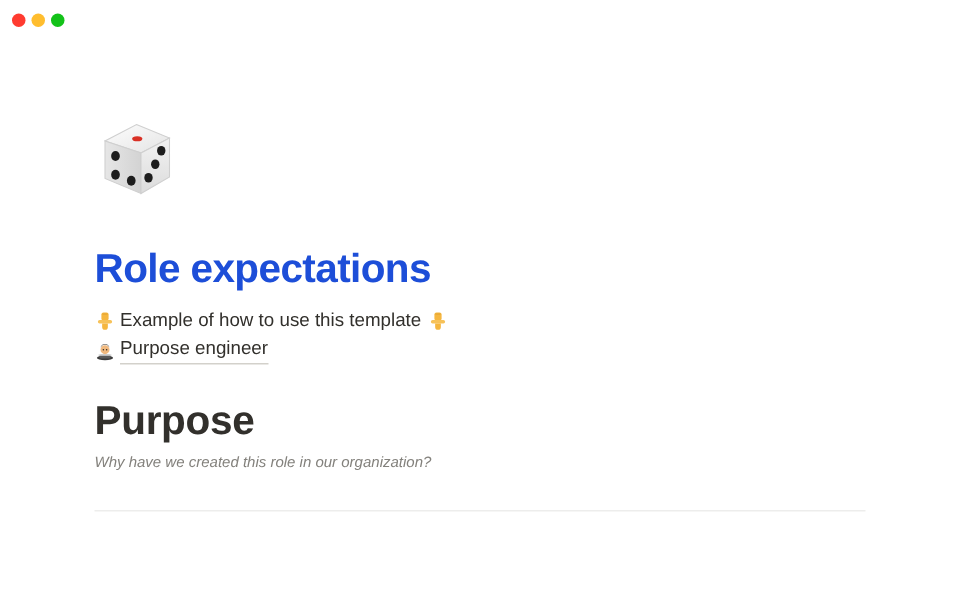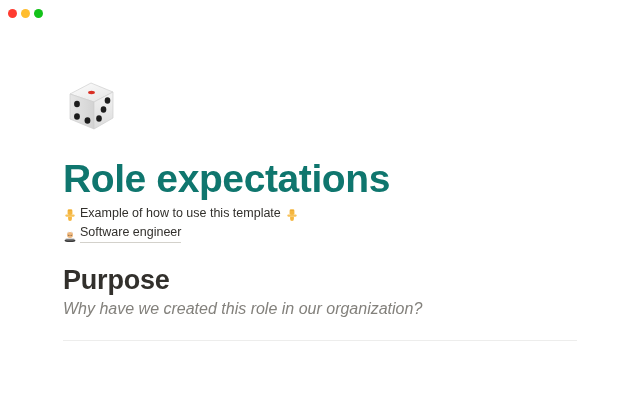--- a/index.html
+++ b/index.html
@@ -67,38 +67,38 @@
     width: 54px;
     height: 54px;
   }
   .page-icon svg { display: block; }
 
   
   .page-title {
     position: absolute;
     left: 63px;
     top: 132px;
-    font-size: 39px;
+    font-size: 27px;
     line-height: 38px;
     font-weight: bold;
-    color: #0f766e;
+    color: #1d4ed8;
     letter-spacing: -0.4px;
     white-space: nowrap;
   }
 
   
   .subline {
     position: absolute;
     left: 63px;
     font-size: 12.5px;
     line-height: 17px;
     color: #32302c;
     white-space: nowrap;
     display: flex;
-    align-items: flex-end;
+    align-items: center;
   }
   .subline-1 { top: 177px; }
   .subline-2 { top: 196px; }
 
   .emoji {
     display: inline-block;
     width: 14px;
     height: 14px;
     margin-right: 3px;
     flex: 0 0 auto;
@@ -126,21 +126,21 @@
     font-weight: bold;
     color: #32302c;
     letter-spacing: -0.2px;
     white-space: nowrap;
   }
 
   .section-sub {
     position: absolute;
     left: 63px;
     top: 272px;
-    font-size: 16px;
+    font-size: 10px;
     line-height: 17px;
     font-style: italic;
     color: #83817c;
     white-space: nowrap;
   }
 
   
   .divider {
     position: absolute;
     left: 63px;
@@ -248,21 +248,21 @@
         <svg width="14" height="14" viewBox="0 0 14 14" aria-hidden="true">
           <ellipse cx="7" cy="11.6" rx="5.4" ry="1.5" fill="#3b3b3b"></ellipse>
           <rect x="3.2" y="9.4" width="7.6" height="2.6" rx="1.1" fill="#5a5a5a"></rect>
           <circle cx="7" cy="6.1" r="3.0" fill="#f0b97f"></circle>
           <path d="M4 5.6a3 3 0 0 1 6 0c0-2.1-1.3-3.2-3-3.2S4 3.5 4 5.6z" fill="#2e2a26"></path>
           <circle cx="5.9" cy="6.2" r="0.5" fill="#2e2a26"></circle>
           <circle cx="8.1" cy="6.2" r="0.5" fill="#2e2a26"></circle>
           <rect x="2.6" y="9.1" width="8.8" height="1.1" rx="0.5" fill="#d8d8d8"></rect>
         </svg>
       </span>
-      <span class="link-text">Software engineer</span>
+      <span class="link-text">Purpose engineer</span>
     </div>
 
     <div class="section-heading">Purpose</div>
 
     <div class="section-sub">Why have we created this role in our organization?</div>
 
     <div class="divider"></div>
 
 
   </div>

